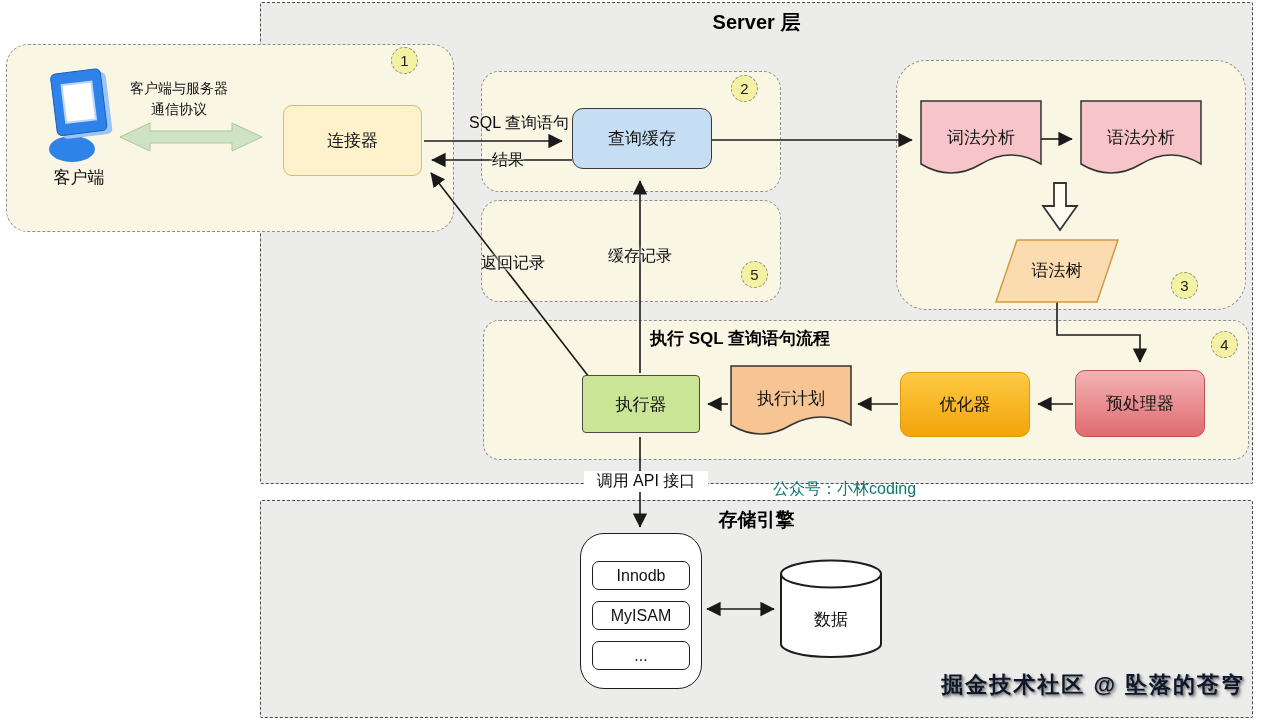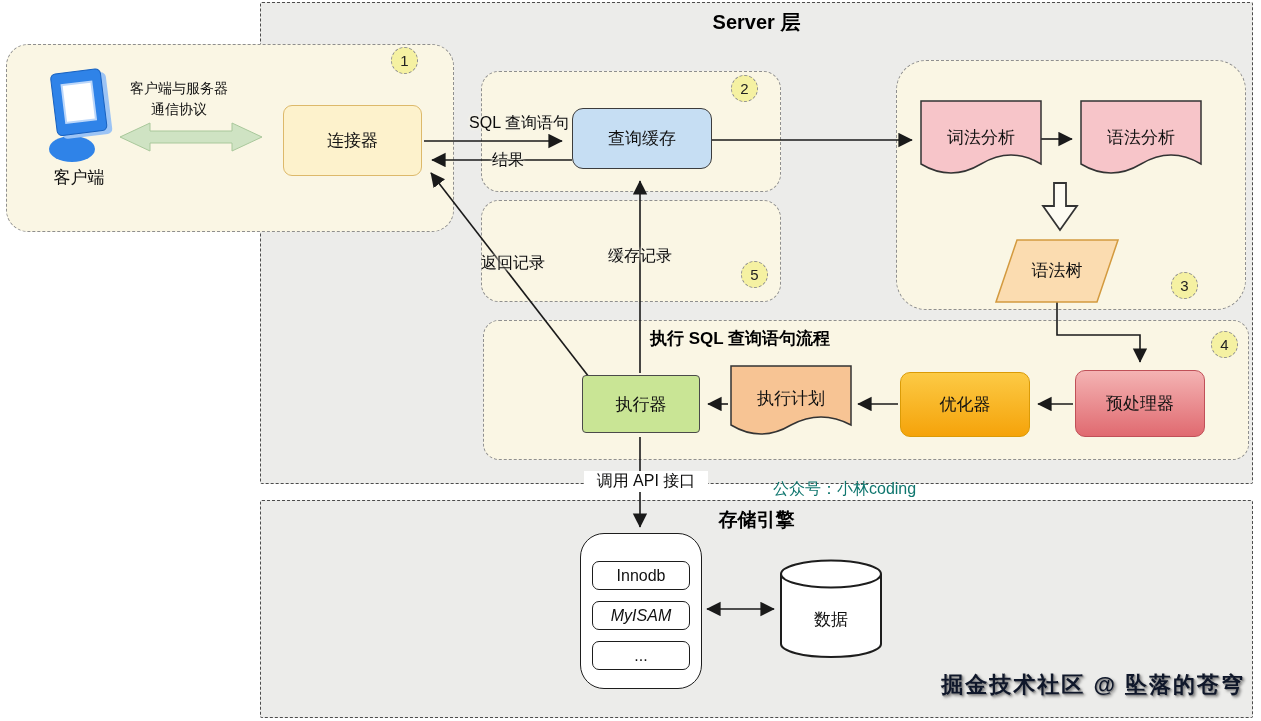--- a/index.html
+++ b/index.html
@@ -156,21 +156,21 @@
     <span>预处理器</span>
   </div>
   <div class="node optimizer-node">
     <span>优化器</span>
   </div>
 
   <div class="storage-white"></div>
   <div class="engine-item" style="left:592px;top:561px;">
     <span>Innodb</span>
   </div>
-  <div class="engine-item" style="left:592px;top:601px;font-style:italic;">
+  <div class="engine-item" style="left:592px;top:601px;">
     <span>MyISAM</span>
   </div>
   <div class="engine-item" style="left:592px;top:641px;">
     <span>...</span>
   </div>
   <svg class="icon-abs" style="left:779px;top:558px;" width="104" height="102" viewBox="0 0 104 102">
     <path d="M2,16 L2,86 A50,13 0 0 0 102,86 L102,16" fill="#ffffff" stroke="#1d1d1d" stroke-width="2"></path>
     <ellipse cx="52" cy="16" rx="50" ry="13.5" fill="#ffffff" stroke="#1d1d1d" stroke-width="2"></ellipse>
   </svg>
   <div style="position:absolute;left:787px;top:608px;width:88px;text-align:center;font-size:17px;z-index:4;">数据</div>

